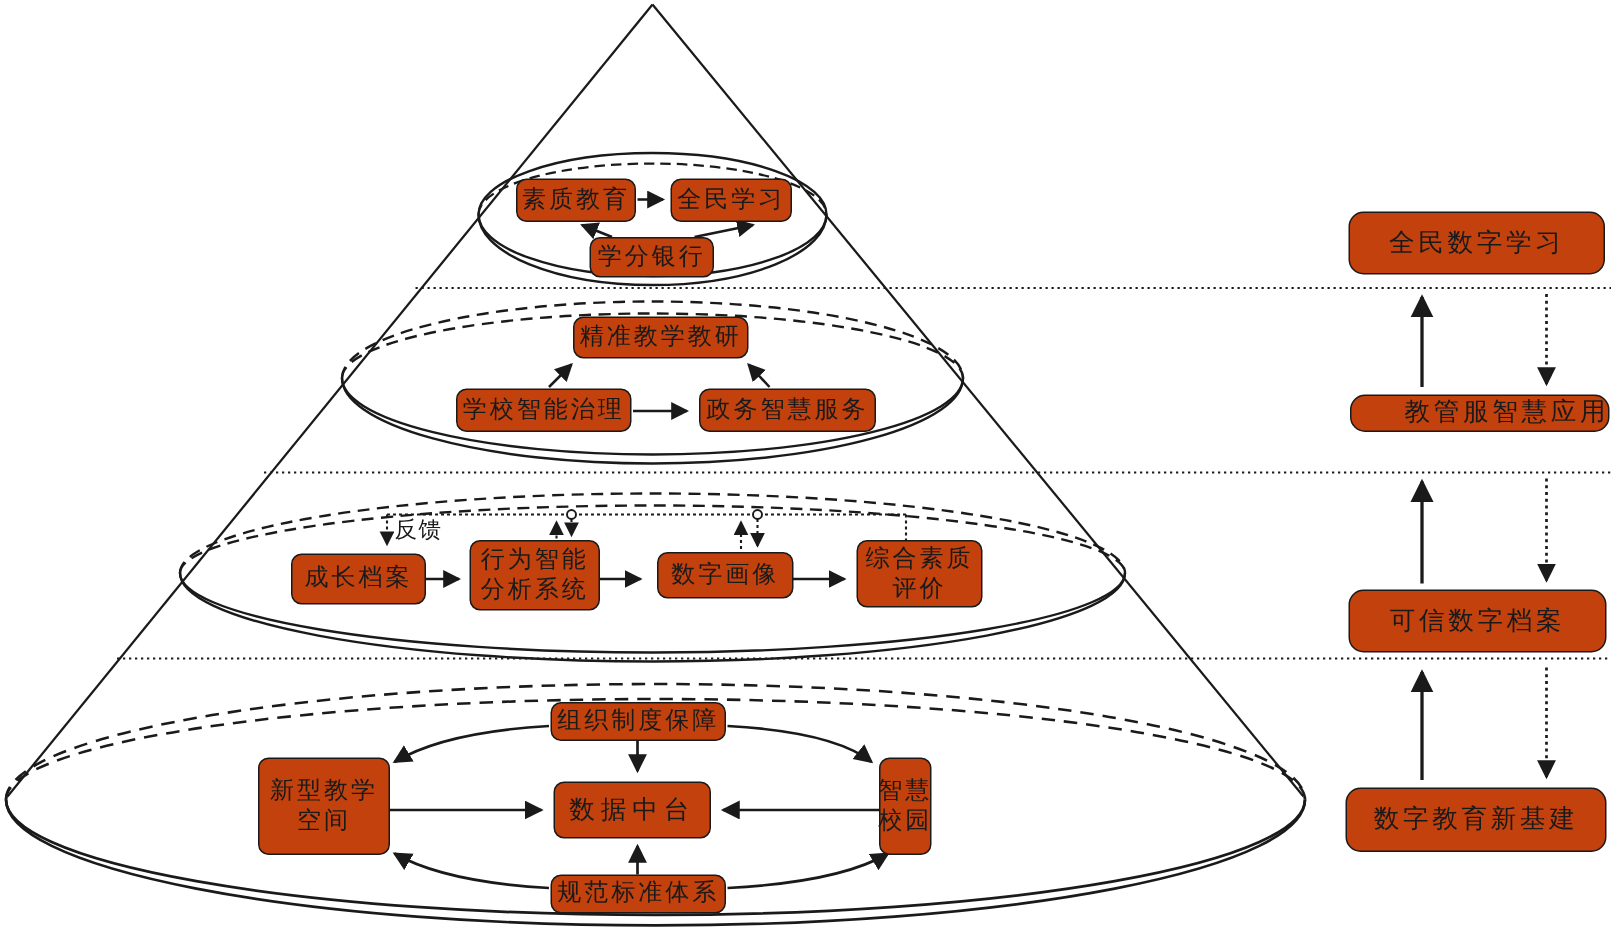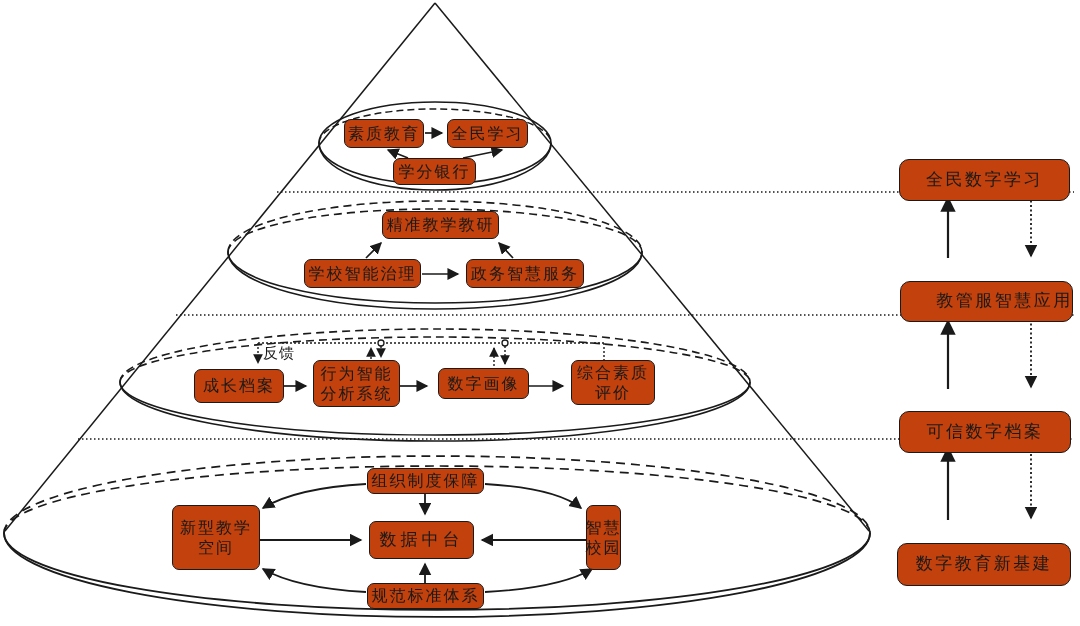--- a/index.html
+++ b/index.html
@@ -8,21 +8,21 @@
     font-family:"Liberation Serif","DejaVu Serif",serif;color:#1a1a1a;
   }
   .stage svg{position:absolute;left:0;top:0;}
   .node{
     position:absolute;background:#c2410c;border:1.5px solid #1a1a1a;border-radius:7px;
     display:flex;flex-direction:column;align-items:center;justify-content:center;
     font-size:16px;letter-spacing:2px;line-height:1.22;text-align:center;
     box-sizing:border-box;z-index:2;white-space:nowrap;
   }
   .node .ln{white-space:nowrap;}
-  .rnode{border-radius:10px;border-width:1.7px;font-size:17px;letter-spacing:2.5px;margin-top:18px;}
+  .rnode{border-radius:10px;border-width:1.7px;font-size:17px;letter-spacing:2.5px;}
   .feedback-label{
     position:absolute;left:263px;top:344px;font-size:15px;letter-spacing:1px;z-index:2;
   }
 </style>
 </head>
 <body>
 
 <div class="stage">
 
   <svg width="1080" height="626" viewBox="0 0 1080 626">
@@ -175,21 +175,21 @@
     <span class="ln">智慧</span>
     <span class="ln">校园</span>
   </div>
   <div class="node" style="left:367px;top:583px;width:117px;height:26px;">
     <span class="ln">规范标准体系</span>
   </div>
 
   <div class="node rnode" style="left:899px;top:141px;width:171px;height:42px;">
     <span class="ln">全民数字学习</span>
   </div>
-  <div class="node rnode" style="left:900px;top:263px;width:173px;height:41px;padding-left:36px;">
+  <div class="node rnode" style="left:900px;top:263px;width:173px;height:25px;padding-left:36px;">
     <span class="ln">教管服智慧应用</span>
   </div>
   <div class="node rnode" style="left:899px;top:393px;width:172px;height:42px;">
     <span class="ln">可信数字档案</span>
   </div>
   <div class="node rnode" style="left:897px;top:525px;width:174px;height:43px;">
     <span class="ln">数字教育新基建</span>
   </div>
 
 </div>

